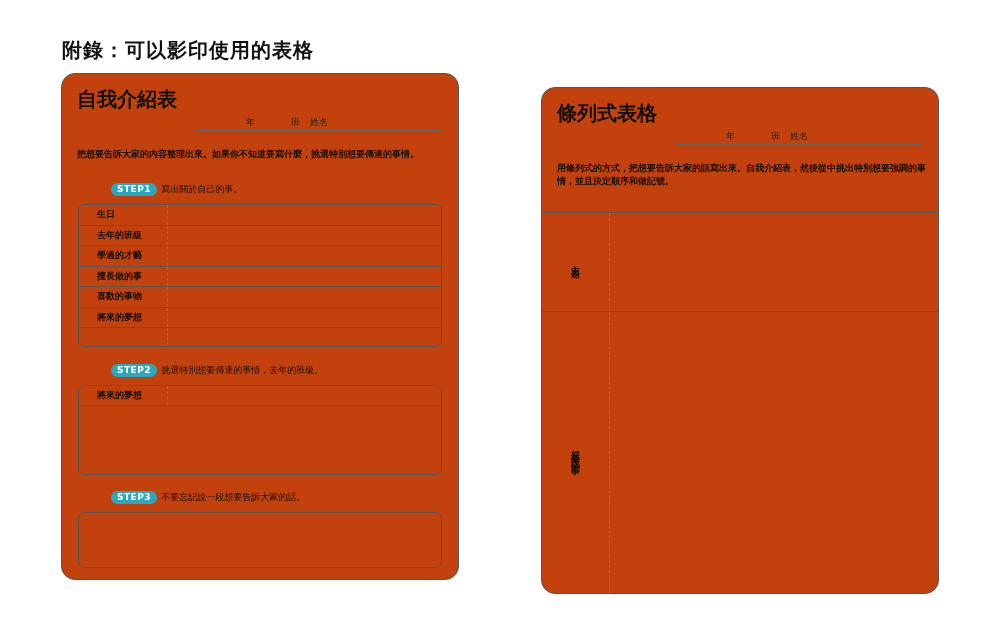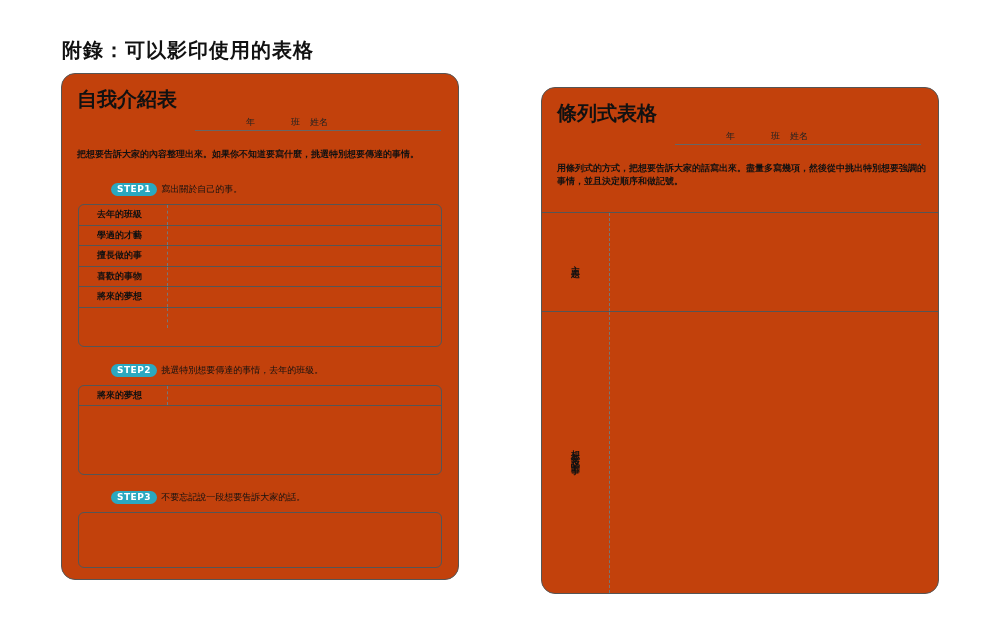--- a/index.html
+++ b/index.html
@@ -114,20 +114,24 @@
       <span class="nl-name">姓名</span>
     </div>
     <div class="intro">把想要告訴大家的內容整理出來。如果你不知道要寫什麼，挑選特別想要傳達的事情。</div>
 
     <div class="step step1">
       <span class="step-badge">STEP1</span>
       <span class="step-text">寫出關於自己的事。</span>
     </div>
     <div class="table1">
       <div class="t1-row">
+          <span class="t1-label">生日</span>
+          <span class="vdash"></span>
+        </div>
+      <div class="t1-row">
           <span class="t1-label">去年的班級</span>
           <span class="vdash"></span>
         </div>
       <div class="t1-row">
           <span class="t1-label">學過的才藝</span>
           <span class="vdash"></span>
         </div>
       <div class="t1-row">
           <span class="t1-label">擅長做的事</span>
           <span class="vdash"></span>
@@ -165,21 +169,21 @@
     <div class="table3"></div>
   </div>
 
   <div class="card card-right">
     <div class="card-title">條列式表格</div>
     <div class="name-line">
       <span class="nl-year">年</span>
       <span class="nl-class">班</span>
       <span class="nl-name">姓名</span>
     </div>
-    <div class="intro">用條列式的方式，把想要告訴大家的話寫出來。盡量多寫幾項，然後從中挑出特別想要強調的事情，並且決定順序和做記號。</div>
+    <div class="intro">用條列式的方式，把想要告訴大家的話寫出來。自我介紹表，然後從中挑出特別想要強調的事情，並且決定順序和做記號。</div>
 
     <div class="right-table">
       <div class="rt-row r1">
         <div class="rt-label">
           <span class="rt-label-text">主題</span>
         </div>
         <span class="vdash"></span>
       </div>
       <div class="rt-row r2">
         <div class="rt-label">

